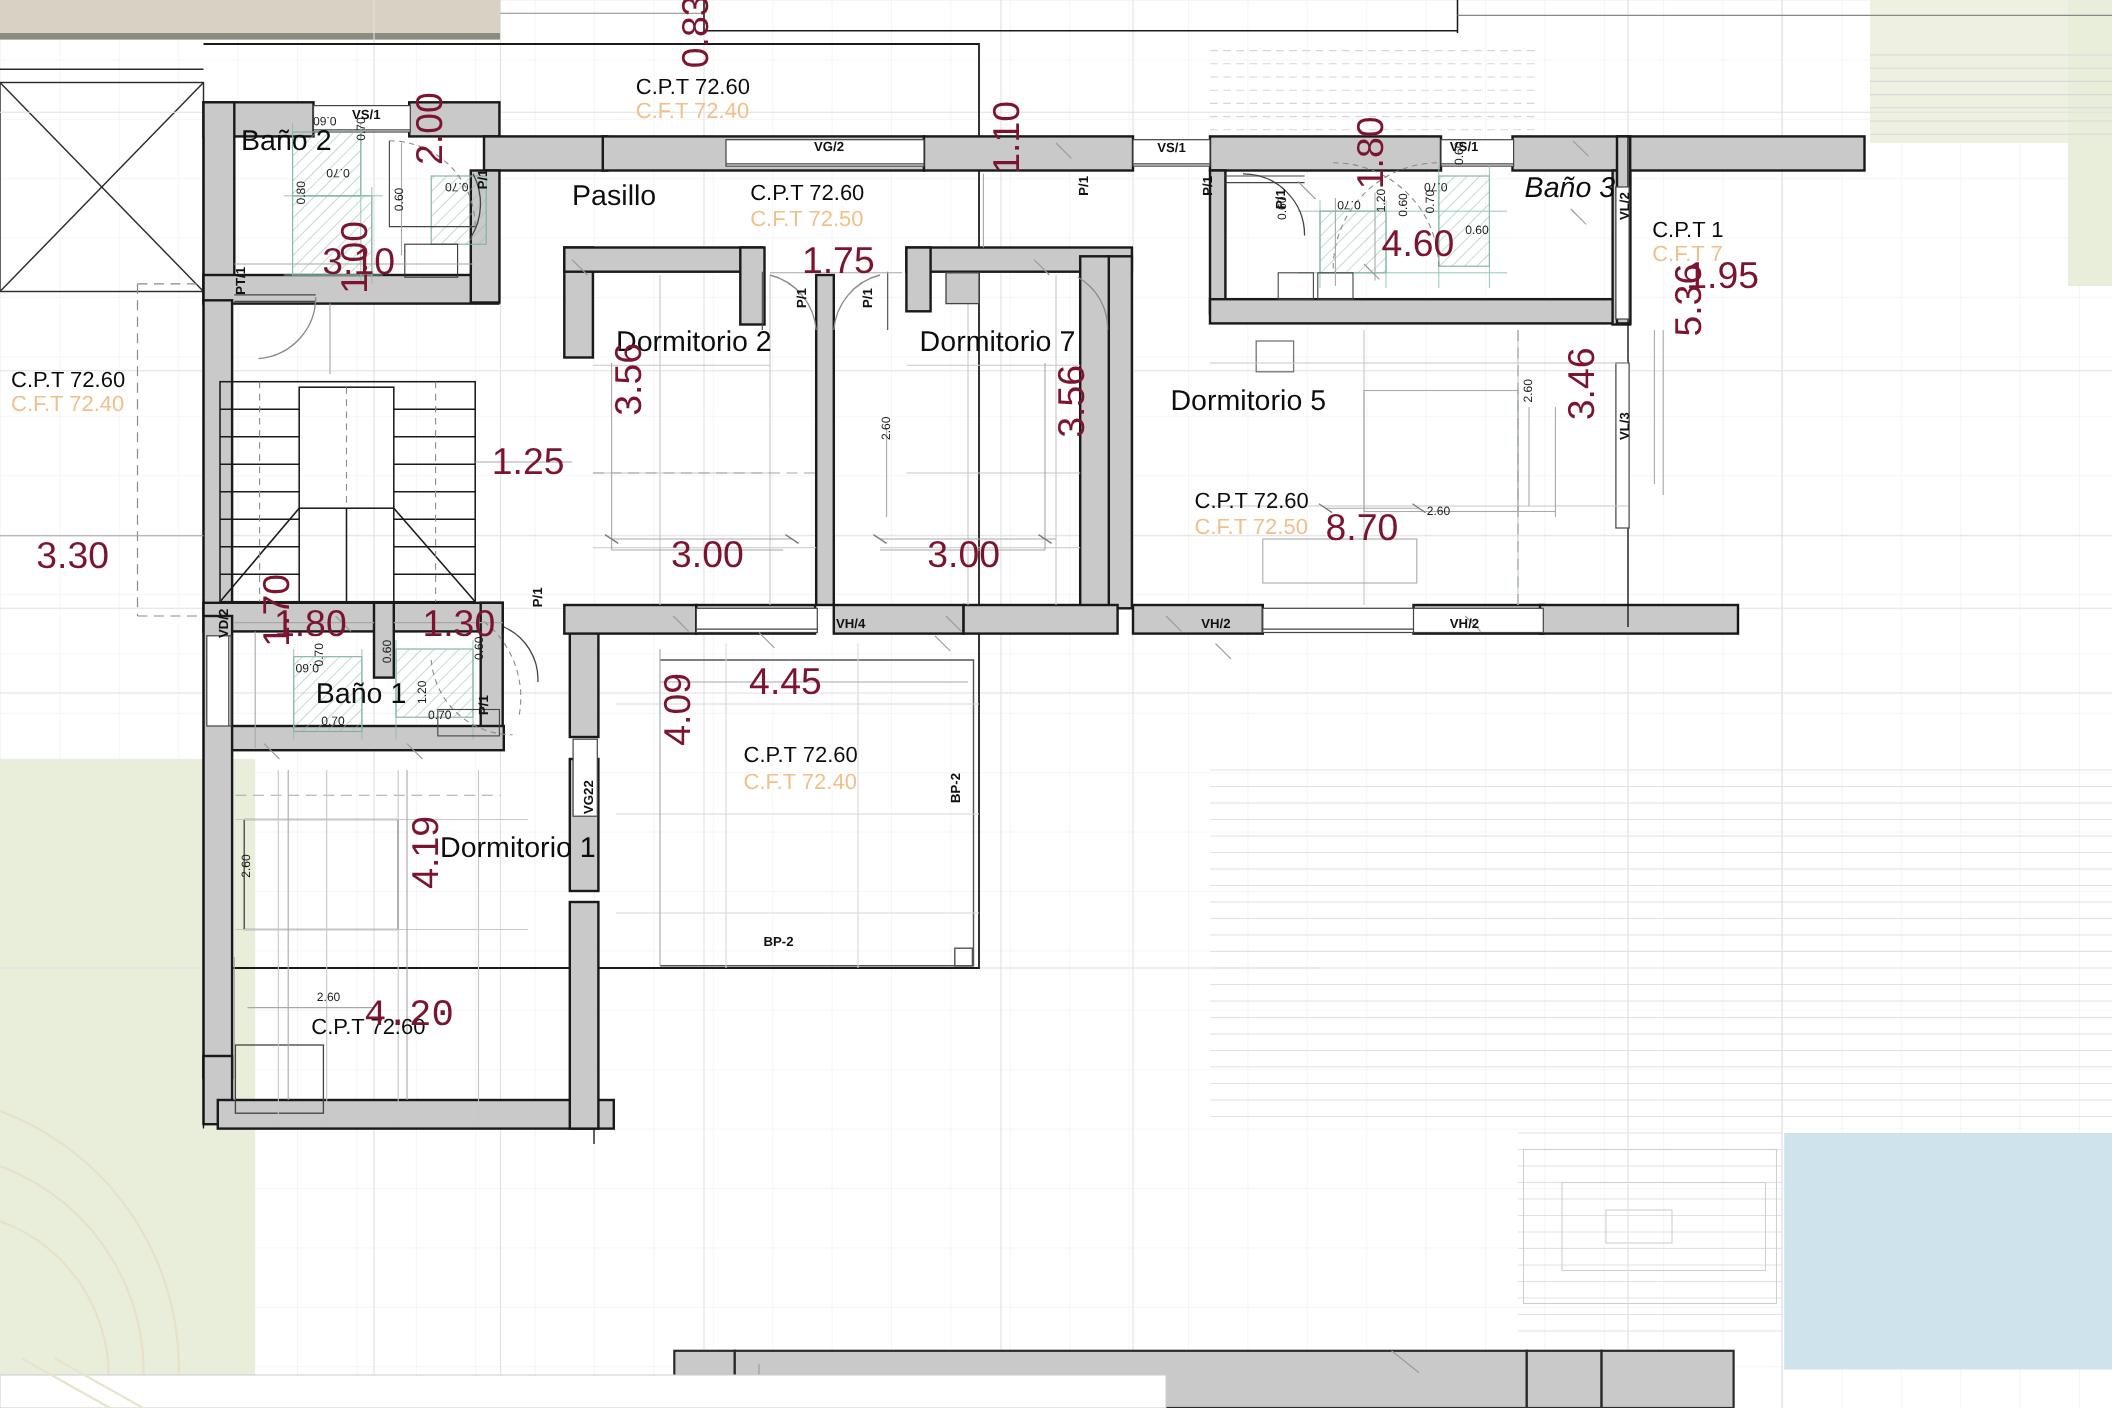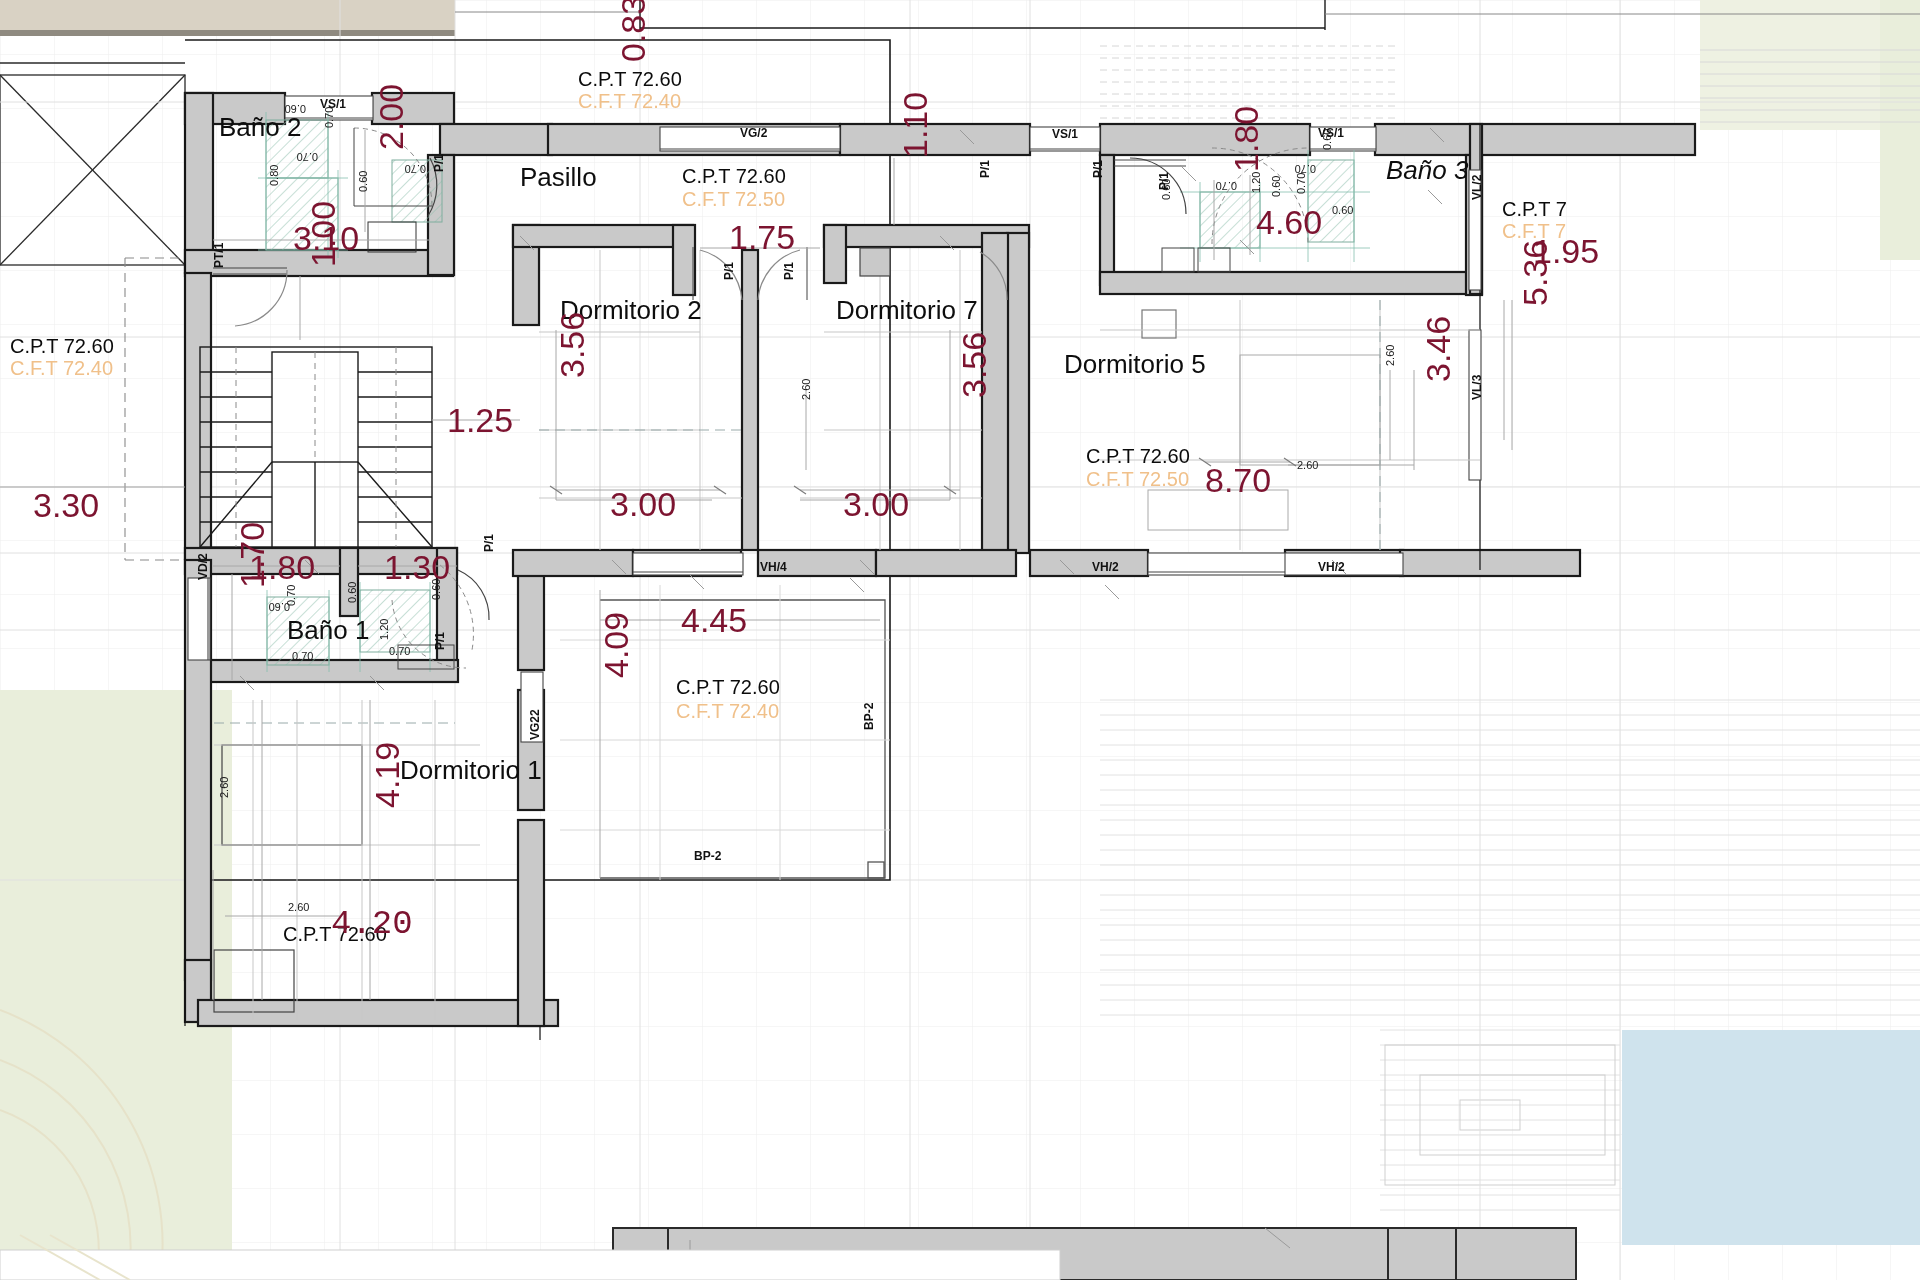--- a/index.html
+++ b/index.html
@@ -546,21 +546,21 @@
   <div class="room-label" style="left:1064px;top:349px;">Dormitorio 5</div>
   <div class="room-label" style="left:287px;top:615px;">Baño 1</div>
   <div class="room-label" style="left:400px;top:755px;">Dormitorio 1</div>
 
   <div class="cpt" style="left:578px;top:68px;">C.P.T 72.60</div>
   <div class="cft" style="left:578px;top:90px;">C.F.T 72.40</div>
 
   <div class="cpt" style="left:682px;top:165px;">C.P.T 72.60</div>
   <div class="cft" style="left:682px;top:188px;">C.F.T 72.50</div>
 
-  <div class="cpt" style="left:1502px;top:198px;">C.P.T 7</div>
+  <div class="cpt" style="left:1502px;top:198px;">C.P.T 1</div>
   <div class="cft" style="left:1502px;top:220px;">C.F.T 7</div>
 
   <div class="cpt" style="left:10px;top:335px;">C.P.T 72.60</div>
   <div class="cft" style="left:10px;top:357px;">C.F.T 72.40</div>
 
   <div class="cpt" style="left:1086px;top:445px;">C.P.T 72.60</div>
   <div class="cft" style="left:1086px;top:468px;">C.F.T 72.50</div>
 
   <div class="cpt" style="left:676px;top:676px;">C.P.T 72.60</div>
   <div class="cft" style="left:676px;top:700px;">C.F.T 72.40</div>

